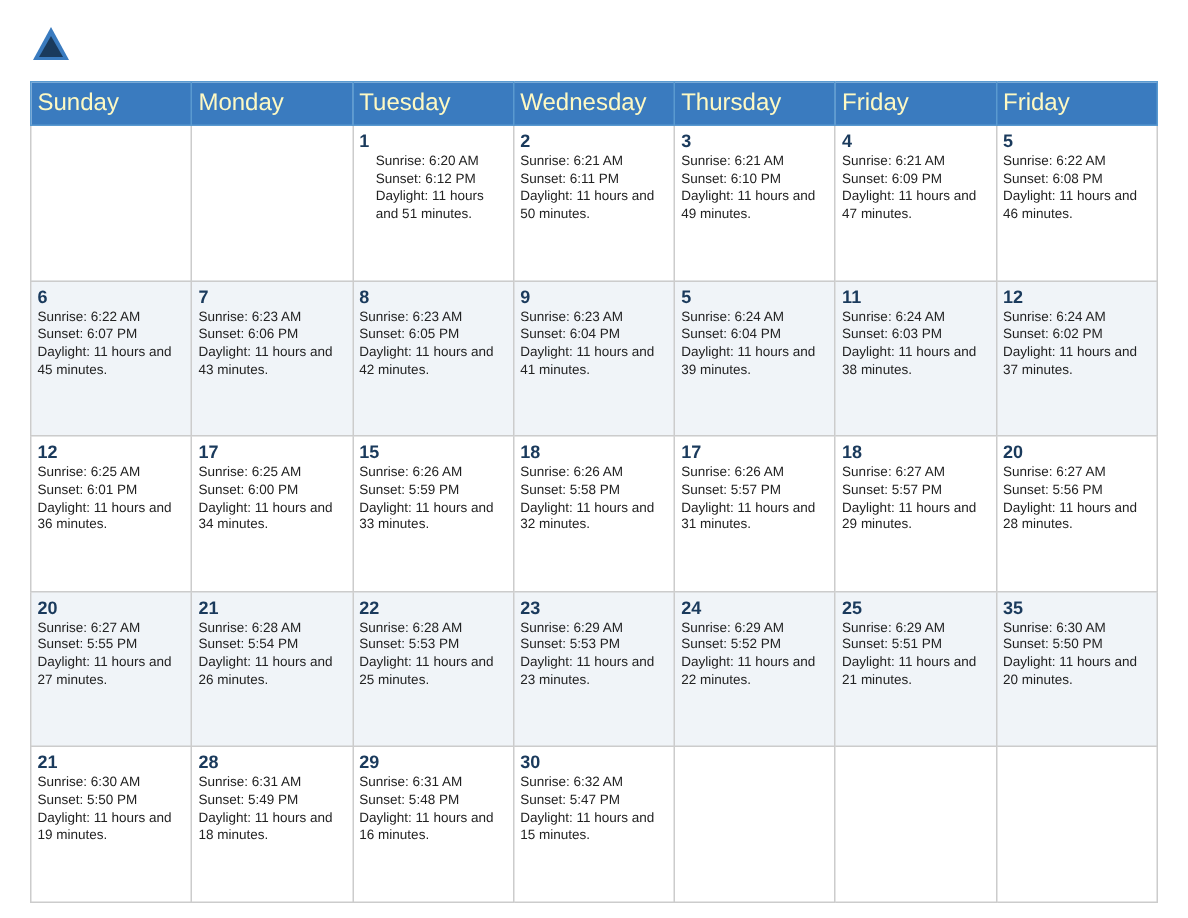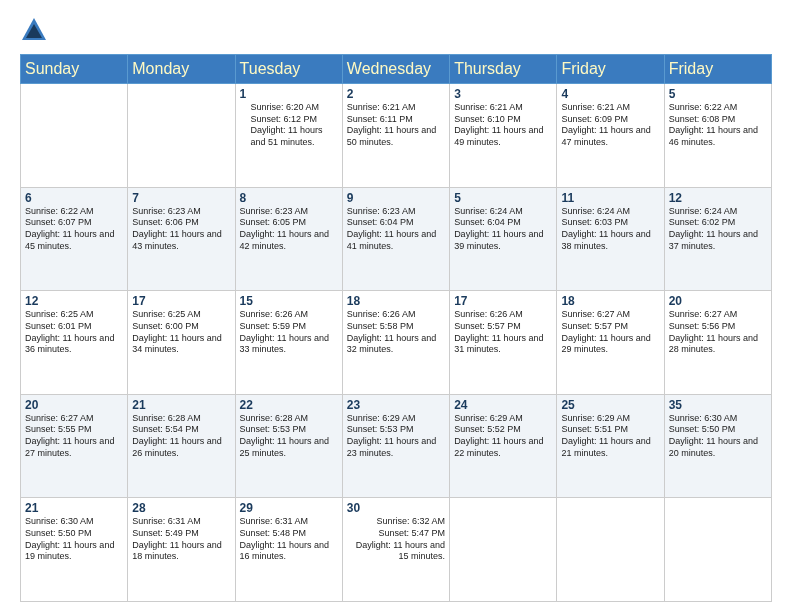--- a/index.html
+++ b/index.html
@@ -318,21 +318,21 @@
 Daylight: 11 hours and 18 minutes.</div>
           </td>
           <td>
             <span class="day-num">29</span>
             <div class="cell-info" style="white-space: pre-line;">Sunrise: 6:31 AM
 Sunset: 5:48 PM
 Daylight: 11 hours and 16 minutes.</div>
           </td>
           <td>
             <span class="day-num">30</span>
-            <div class="cell-info" style="white-space: pre-line; text-align: right;">Sunrise: 6:32 AM
+            <div class="cell-info" style="white-space: pre-line;">Sunrise: 6:32 AM
 Sunset: 5:47 PM
 Daylight: 11 hours and 15 minutes.</div>
           </td>
           <td class="empty"></td>
           <td class="empty"></td>
           <td class="empty"></td>
         </tr>
       </tbody>
   </table>
 </div>

